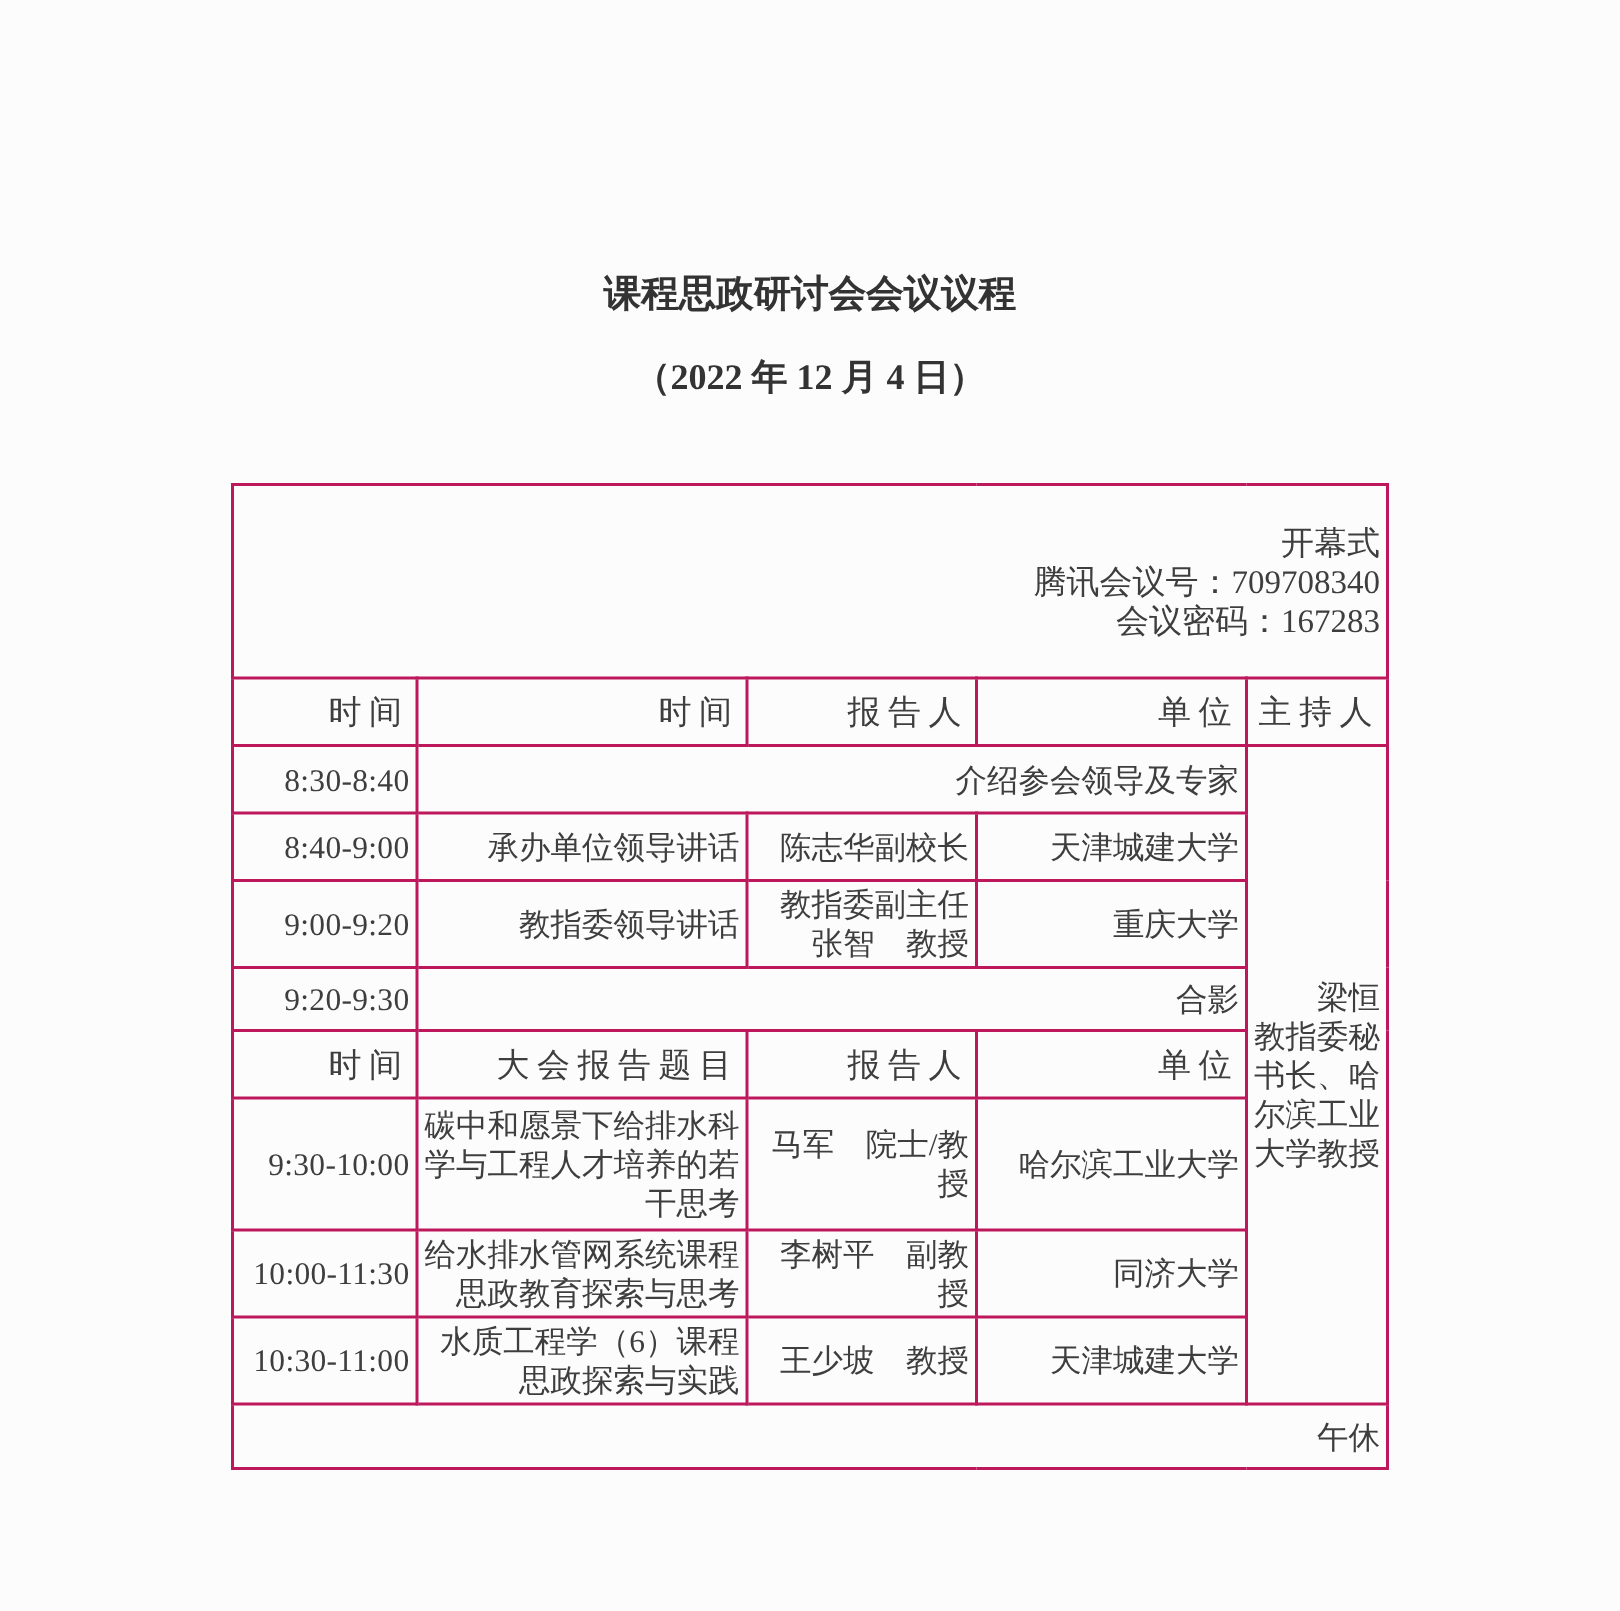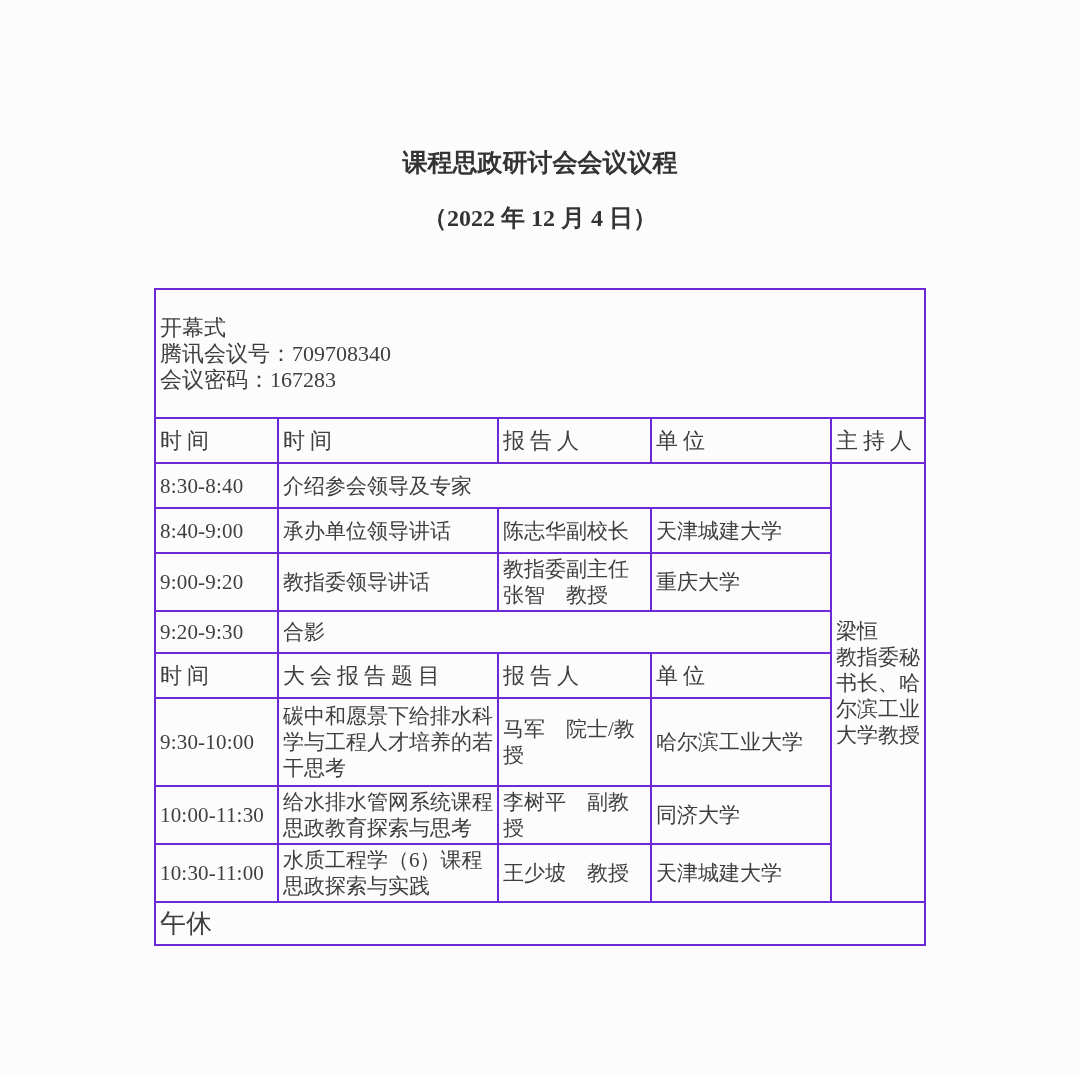--- a/index.html
+++ b/index.html
@@ -25,39 +25,39 @@
     color: #333333;
     font-weight: bold;
   }
   .title-line1 {
     font-size: 26px;
     letter-spacing: 0.5px;
     line-height: 32px;
   }
   .title-line2 {
     font-size: 25px;
-    margin-top: 8px;
+    margin-top: 42px;
     line-height: 30px;
   }
   .title-line3 {
     font-size: 24px;
     margin-top: 25px;
     line-height: 30px;
   }
   table.agenda {
     width: 770px;
     margin: 55px auto 0 auto;
     border-collapse: collapse;
     table-layout: fixed;
     font-size: 21px;
     color: #3e3e3e;
   }
   table.agenda td {
-    border: 2px solid #6d28d9;
-    text-align: left;
+    border: 2px solid #be185d;
+    text-align: right;
     vertical-align: middle;
     padding: 2px 4px;
     line-height: 26px;
     overflow: hidden;
   }
   
   tr.r-open  { height: 129px; }
   tr.r-45    { height: 45px; }
   tr.r-58    { height: 58px; padding-left: 14px; }
   tr.r-42    { height: 42px; }
@@ -81,21 +81,21 @@
   }
   .preline {
     white-space: pre-line;
   }
   .host-cell {
     line-height: 28px;
     white-space: pre-line;
     padding: 2px 3px;
   }
   .lunch-cell {
-    font-size: 26px;
+    font-size: 21px;
   }
 </style>
 </head>
 <body>
 
 <div class="page">
 
   <div class="title-block">
     <div class="title-line2">课程思政研讨会会议议程</div>
     <div class="title-line3">（2022 年 12 月 4 日）</div>

